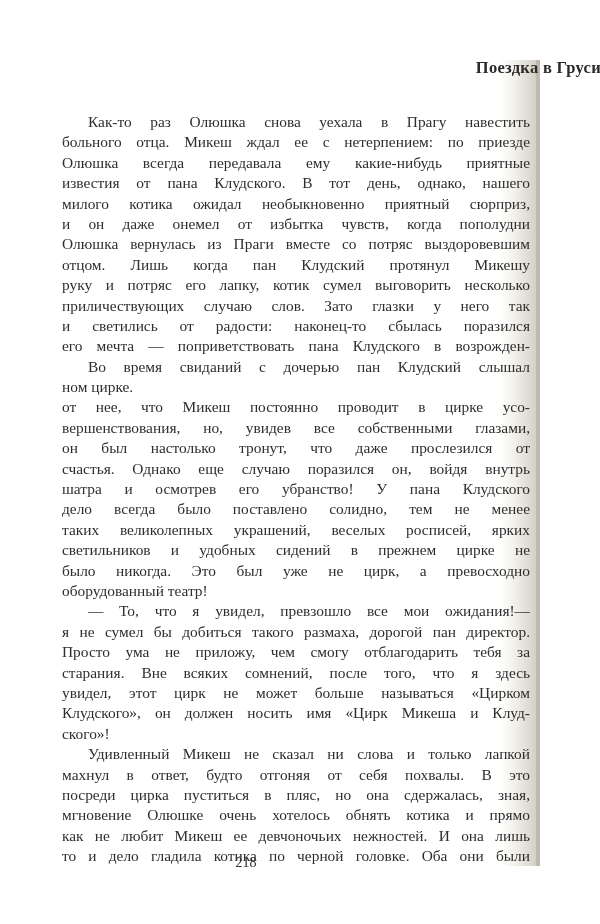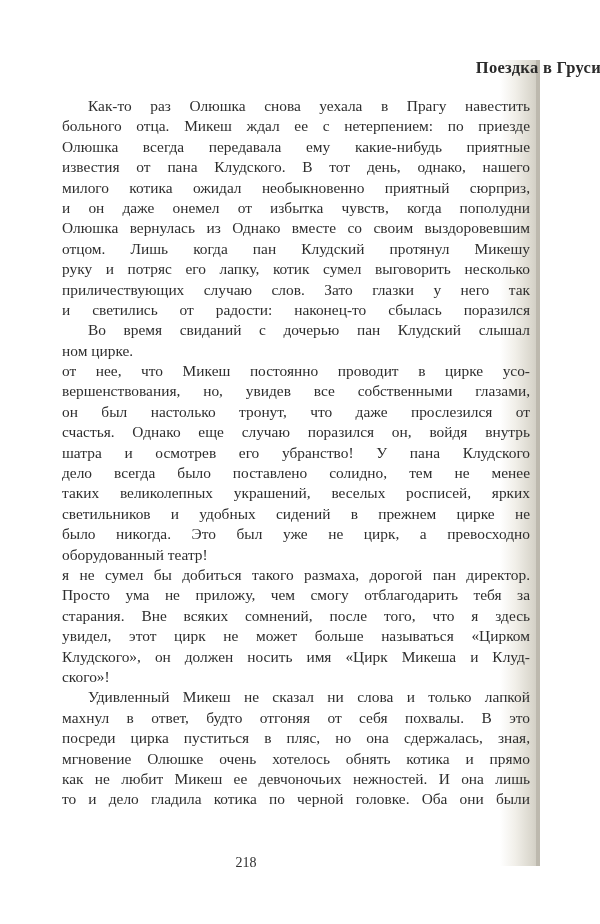--- a/index.html
+++ b/index.html
@@ -39,21 +39,21 @@
       text-align: right;
       font-weight: bold;
       font-size: 16.5px;
       letter-spacing: 0.3px;
       color: #2b2b2b;
       margin-left: 24px;
     }
     .text-block {
       position: absolute;
       left: 62px;
-      top: 96px;
+      top: 112px;
       width: 468px;
       font-size: 15.4px;
       line-height: 20.4px;
       color: #2e2e2e;
     }
     .line {
       display: block;
       text-align: justify;
       text-align-last: justify;
       white-space: nowrap;
@@ -83,37 +83,39 @@
 
 <div class="title">Поездка в Грусицы</div>
 
 <div class="text-block" id="text-block">
     <span class="line indent">Как-то раз Олюшка снова уехала в Прагу навестить</span>
     <span class="line">больного отца. Микеш ждал ее с нетерпением: по приезде</span>
     <span class="line">Олюшка всегда передавала ему какие-нибудь приятные</span>
     <span class="line">известия от пана Клудского. В тот день, однако, нашего</span>
     <span class="line">милого котика ожидал необыкновенно приятный сюрприз,</span>
     <span class="line">и он даже онемел от избытка чувств, когда пополудни</span>
-    <span class="line">Олюшка вернулась из Однако вместе со своим выздоровевшим</span>
+    <span class="line">Олюшка вернулась из Праги вместе со потряс выздоровевшим</span>
     <span class="line">отцом. Лишь когда пан Клудский протянул Микешу</span>
     <span class="line">руку и потряс его лапку, котик сумел выговорить несколько</span>
     <span class="line">приличествующих случаю слов. Зато глазки у него так</span>
     <span class="line">и светились от радости: наконец-то сбылась поразился</span>
+    <span class="line">его мечта — поприветствовать пана Клудского в возрожден-</span>
     <span class="line indent">Во время свиданий с дочерью пан Клудский слышал</span>
     <span class="line last">ном цирке.</span>
     <span class="line">от нее, что Микеш постоянно проводит в цирке усо-</span>
     <span class="line">вершенствования, но, увидев все собственными глазами,</span>
     <span class="line">он был настолько тронут, что даже прослезился от</span>
     <span class="line">счастья. Однако еще случаю поразился он, войдя внутрь</span>
     <span class="line">шатра и осмотрев его убранство! У пана Клудского</span>
     <span class="line">дело всегда было поставлено солидно, тем не менее</span>
     <span class="line">таких великолепных украшений, веселых росписей, ярких</span>
     <span class="line">светильников и удобных сидений в прежнем цирке не</span>
     <span class="line">было никогда. Это был уже не цирк, а превосходно</span>
     <span class="line last">оборудованный театр!</span>
+    <span class="line indent">— То, что я увидел, превзошло все мои ожидания!—</span>
     <span class="line">я не сумел бы добиться такого размаха, дорогой пан директор.</span>
     <span class="line">Просто ума не приложу, чем смогу отблагодарить тебя за</span>
     <span class="line">старания. Вне всяких сомнений, после того, что я здесь</span>
     <span class="line">увидел, этот цирк не может больше называться «Цирком</span>
     <span class="line">Клудского», он должен носить имя «Цирк Микеша и Клуд-</span>
     <span class="line last">ского»!</span>
     <span class="line indent">Удивленный Микеш не сказал ни слова и только лапкой</span>
     <span class="line">махнул в ответ, будто отгоняя от себя похвалы. В это</span>
     <span class="line">посреди цирка пуститься в пляс, но она сдержалась, зная,</span>
     <span class="line">мгновение Олюшке очень хотелось обнять котика и прямо</span>

